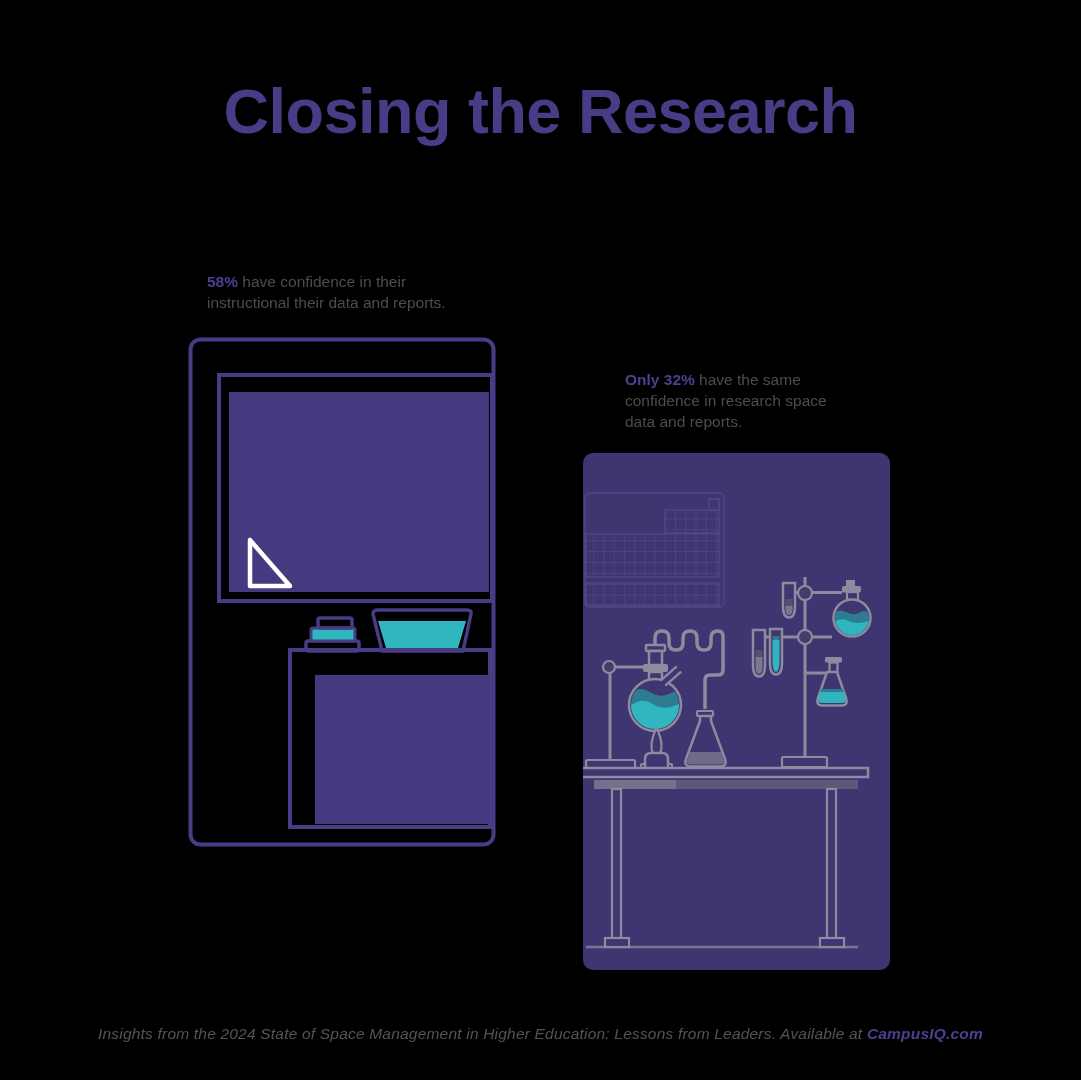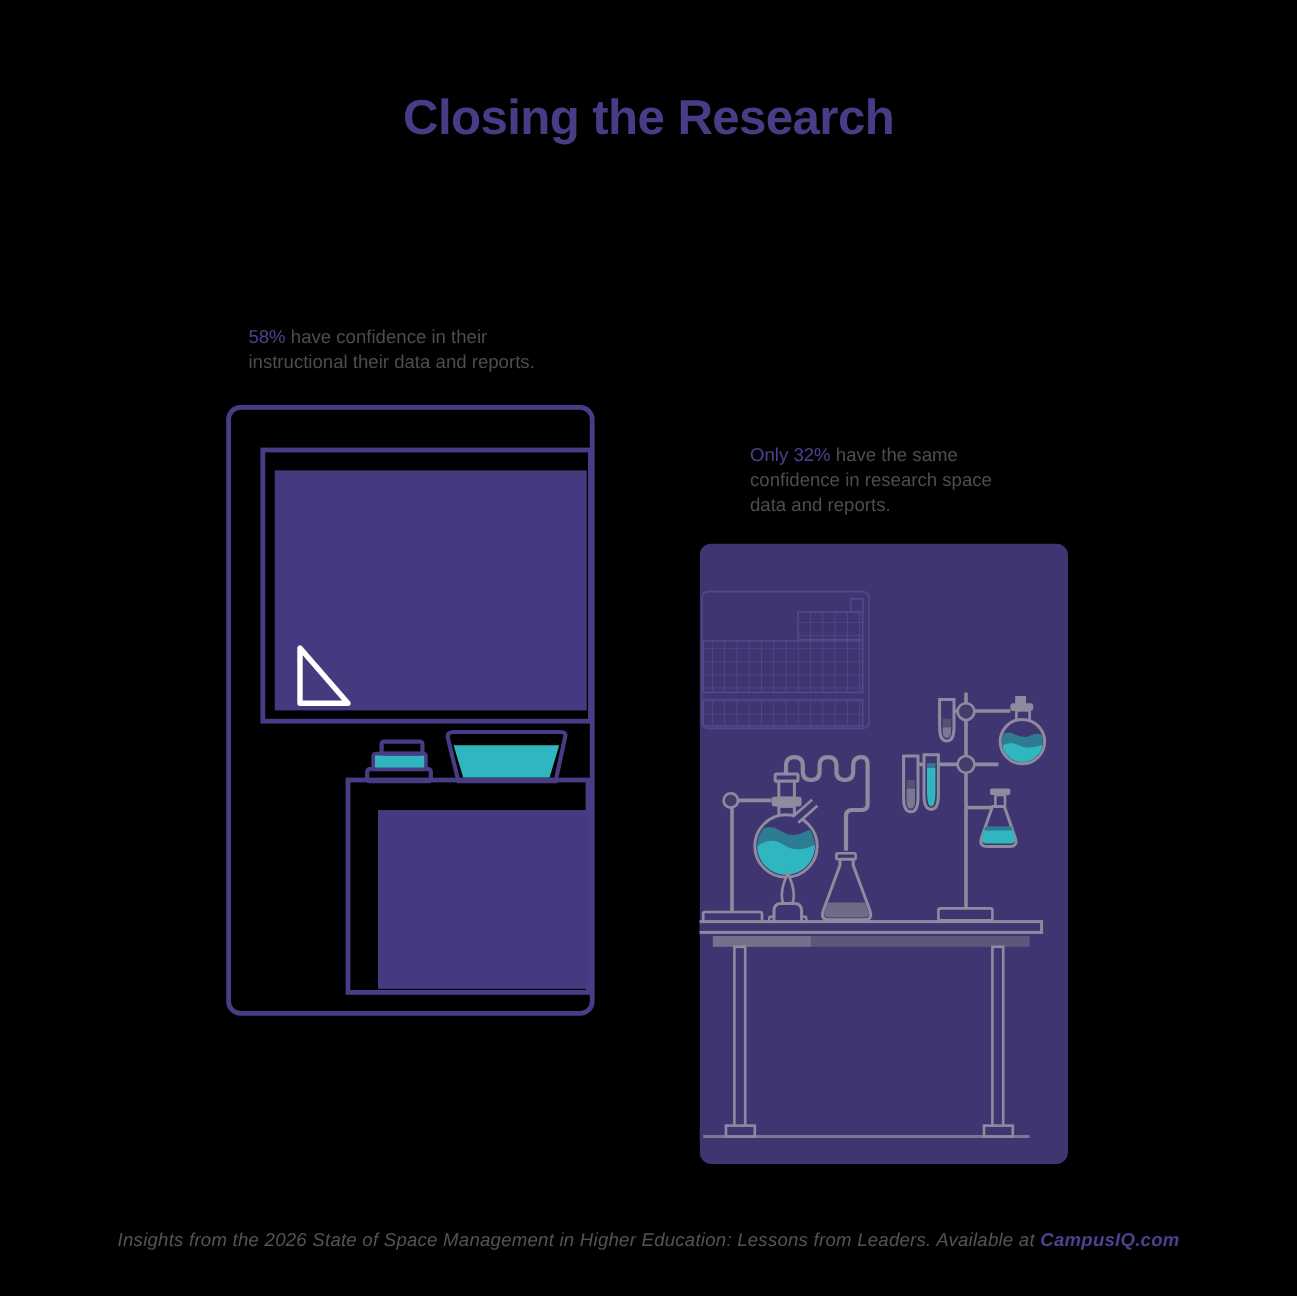--- a/index.html
+++ b/index.html
@@ -2,24 +2,24 @@
 <html><head>
 <meta charset="utf-8">
 <style>
   html,body{margin:0;padding:0;background:#000;}
   .canvas{
     position:relative;width:1081px;height:1080px;background:#000;overflow:hidden;
     font-family:"Liberation Sans",sans-serif;
   }
   .title{
     position:absolute;left:0;top:74px;width:100%;margin:0;text-align:center;
-    font-size:41px;line-height:1.19;font-weight:bold;letter-spacing:-0.5px;color:#473c85;
+    font-size:63px;line-height:1.19;font-weight:bold;letter-spacing:-0.5px;color:#473c85;
   }
   .stat{position:absolute;margin:0;font-size:15.5px;line-height:1.34;color:#4d4d4d;}
-  .stat .hl{font-weight:normal;color:#4c408f;}
+  .stat .hl{font-weight:bold;color:#4c408f;}
   .stat1{left:207px;top:272px;width:275px;}
   .stat2{left:625px;top:370px;width:222px;}
   .footer{
     position:absolute;left:0;top:1025px;width:100%;margin:0;text-align:center;
     font-style:italic;font-size:15.5px;letter-spacing:0.2px;color:#545454;
   }
   .footer .link{color:#4c408f;font-weight:bold;font-style:italic;text-decoration:none;cursor:pointer;text-align:center;}
   .illo{position:absolute;display:block;}
   .illo.classroom{left:187px;top:337px;}
   .illo.lab{left:583px;top:453px;}
@@ -154,15 +154,15 @@
       <rect x="11" y="327" width="82" height="9" fill="#75718c"></rect>
       <rect x="93" y="327" width="182" height="9" fill="#5e5779"></rect>
       <path d="M3,494 H275" stroke="#7b7791" stroke-width="2.5" fill="none"></path>
       <rect x="29" y="336" width="9" height="151" fill="#3f3571" stroke="#8e8b9f" stroke-width="2.2"></rect>
       <rect x="244" y="336" width="9" height="151" fill="#3f3571" stroke="#8e8b9f" stroke-width="2.2"></rect>
       <rect x="22" y="485" width="24" height="9" fill="#3f3571" stroke="#8e8b9f" stroke-width="2.2"></rect>
       <rect x="237" y="485" width="24" height="9" fill="#3f3571" stroke="#8e8b9f" stroke-width="2.2"></rect>
     </g>
   </svg>
 
-  <p class="footer"><span>Insights from the 2026 State of Space Management in Higher Education: Lessons from Leaders. Available at </span><a class="link">CampusIQ.com</a></p>
+  <p class="footer"><span>Insights from the 2024 State of Space Management in Higher Education: Lessons from Leaders. Available at </span><a class="link">CampusIQ.com</a></p>
 
 </div>
 
 </body></html>

